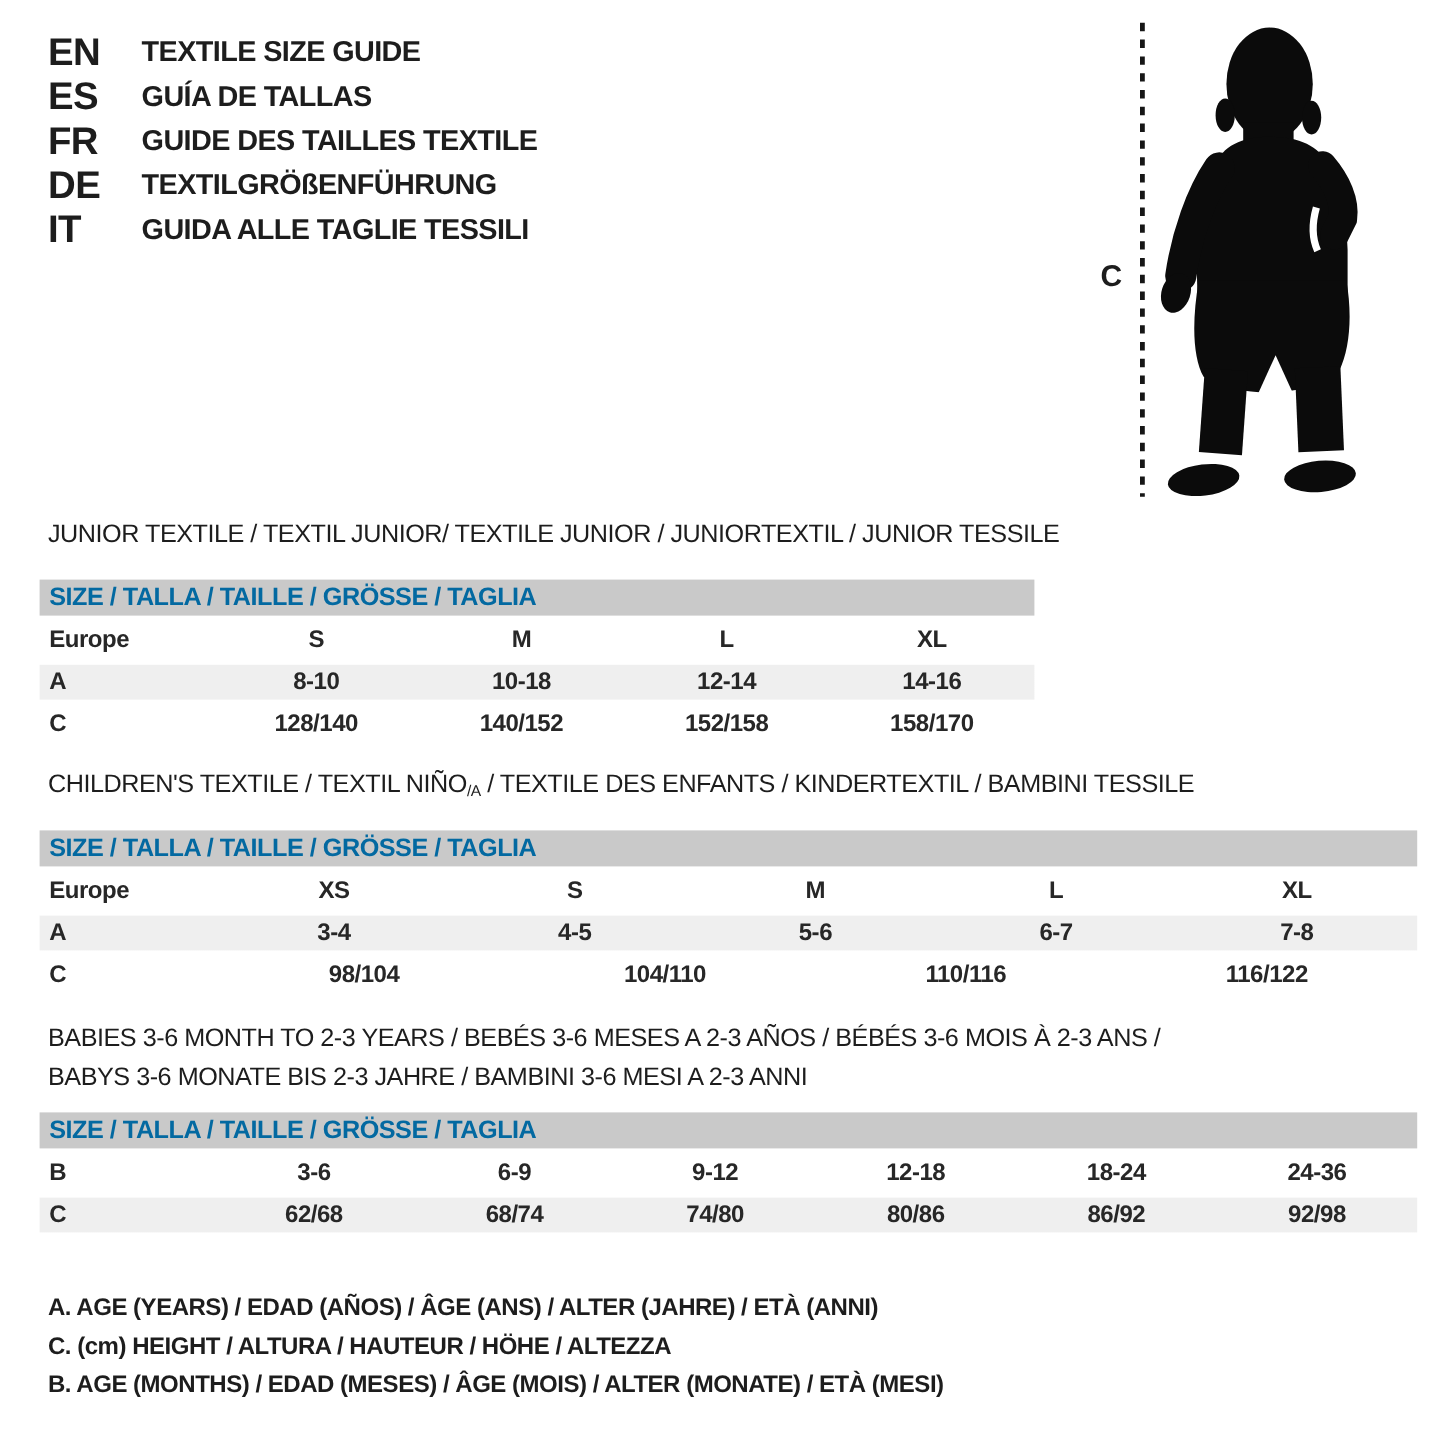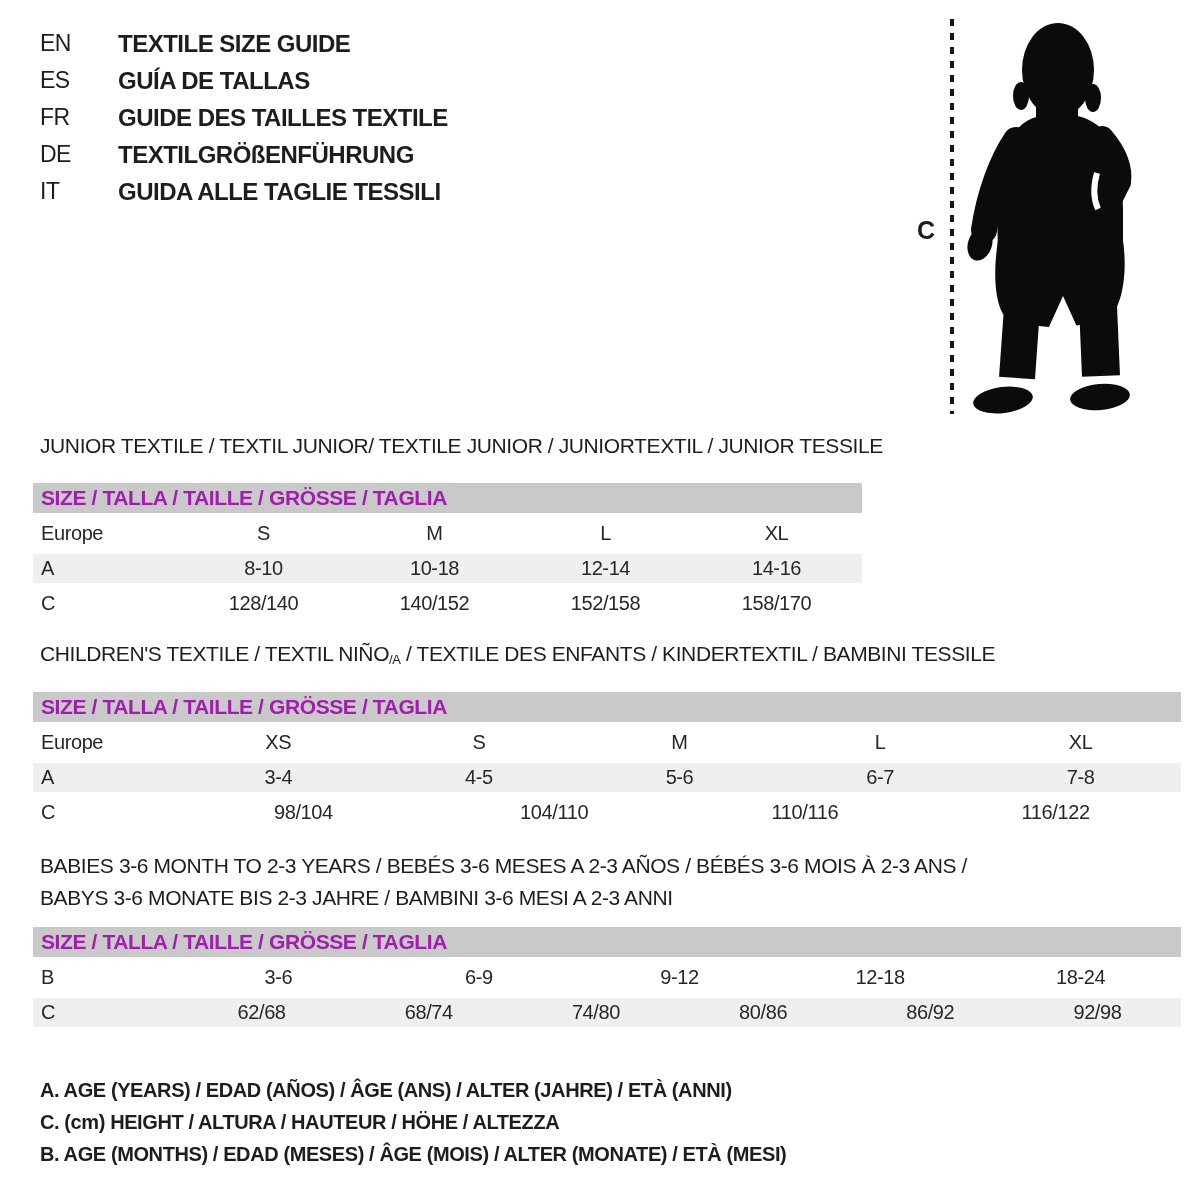--- a/index.html
+++ b/index.html
@@ -6,42 +6,42 @@
   body{
     width:1200px;height:1200px;background:#ffffff;position:relative;overflow:hidden;
     font-family:"Liberation Sans",sans-serif;color:#1d1d1d;
     -webkit-font-smoothing:antialiased;
   }
   .abs{position:absolute;}
 
   
   .lang-list{left:40px;top:25px;}
   .lang-row{display:flex;height:37px;align-items:center;}
-  .lang-code{width:78px;font-weight:normal;font-size:23px;letter-spacing:-0.5px;}
+  .lang-code{width:78px;font-weight:bold;font-size:32px;letter-spacing:-0.5px;}
   .lang-label{font-weight:bold;font-size:24px;letter-spacing:-0.5px;white-space:nowrap;}
 
   
   .figure-svg{left:900px;top:10px;width:300px;height:420px;}
   .c-label{left:917px;top:216px;font-size:25px;font-weight:bold;}
 
   
   .sec-title{font-weight:normal;font-size:21px;letter-spacing:-0.4px;white-space:nowrap;line-height:24px;}
   .title1{left:40px;top:434px;}
   .title2{left:40px;top:642px;}
   .title3{left:40px;top:850px;line-height:32px;}
   .tsub{font-size:13px;vertical-align:-3px;}
 
   
   .table{position:absolute;}
   .t1{left:33px;top:483px;width:829px;}
   .t2{left:33px;top:692px;width:1148px;}
   .t3{left:33px;top:927px;width:1148px;}
-  .thead{height:30px;line-height:30px;background:#c9c9c9;color:#a21caf;font-weight:bold;
+  .thead{height:30px;line-height:30px;background:#c9c9c9;color:#0369a1;font-weight:bold;
          font-size:21px;letter-spacing:-0.4px;padding-left:8px;margin-bottom:3px;}
-  .trow{display:flex;height:35px;line-height:35px;font-weight:normal;font-size:20px;
+  .trow{display:flex;height:35px;line-height:35px;font-weight:bold;font-size:20px;
         color:#272727;letter-spacing:-0.4px;}
   .trow.shaded{background:linear-gradient(#efefef,#efefef) center/100% 29px no-repeat;}
   .tlabel{width:145px;padding-left:8px;box-sizing:border-box;}
   .tcell{flex:1;text-align:center;}
 
   
   .legend{left:40px;top:1074px;}
   .legend-line{height:32px;line-height:32px;font-weight:bold;font-size:20px;letter-spacing:-0.4px;white-space:nowrap;}
 </style>
 </head>
@@ -156,20 +156,21 @@
   </div>
   <div class="table t3">
     <div class="thead">SIZE / TALLA / TAILLE / GRÖSSE / TAGLIA</div>
     <div class="trow">
       <span class="tlabel">B</span>
       <span class="tcell">3-6</span>
       <span class="tcell">6-9</span>
       <span class="tcell">9-12</span>
       <span class="tcell">12-18</span>
       <span class="tcell">18-24</span>
+      <span class="tcell">24-36</span>
     </div>
     <div class="trow shaded">
       <span class="tlabel">C</span>
       <span class="tcell">62/68</span>
       <span class="tcell">68/74</span>
       <span class="tcell">74/80</span>
       <span class="tcell">80/86</span>
       <span class="tcell">86/92</span>
       <span class="tcell">92/98</span>
     </div>

